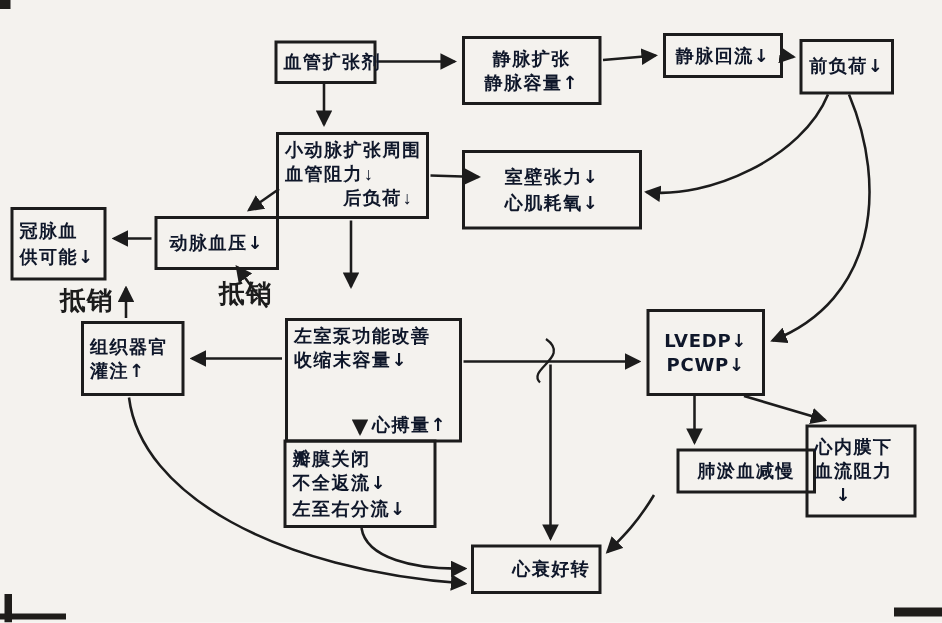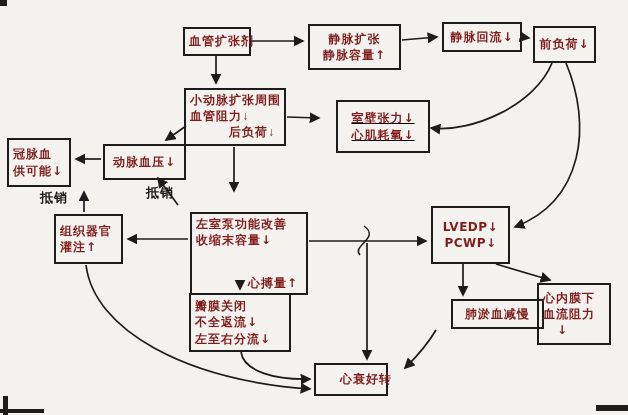--- a/index.html
+++ b/index.html
@@ -14,28 +14,28 @@
   .box{
     position:absolute;
     border:2px solid #1c1c1c;
     box-sizing:border-box;
     display:flex;flex-direction:column;justify-content:center;
     padding:2px 4px;
     background:transparent;
   }
   .bl{
     font-weight:700;font-size:12px;line-height:1.35;
-    color:#7f1d1d;letter-spacing:1px;white-space:nowrap;
+    color:#0f172a;letter-spacing:1px;white-space:nowrap;
   }
   .c{text-align:center;}
   .r{text-align:right;padding-right:4px;}
   .push{margin-top:auto;}
   .latin{letter-spacing:0.5px;text-align:center;}
   .olabel{
-    position:absolute;font-weight:700;font-size:13px;color:#1c1c1c;
+    position:absolute;font-weight:700;font-size:17px;color:#1c1c1c;
     letter-spacing:1px;
   }
   .artifact{position:absolute;background:#1f1d1a;}
 </style>
 </head>
 <body>
 
 <div id="page">
 
   <svg id="wires" viewBox="0 0 628 415" xmlns="http://www.w3.org/2000/svg">
@@ -86,21 +86,21 @@
   <div class="box" style="left:533px;top:26px;width:63px;height:37px;">
     <div class="bl c">前负荷↓</div>
   </div>
 
   <div class="box" style="left:184px;top:88px;width:102px;height:58px;font-family:Liberation Mono, monospace;">
     <div class="bl">小动脉扩张周围</div>
     <div class="bl">血管阻力↓</div>
     <div class="bl r">后负荷↓</div>
   </div>
 
-  <div class="box" style="left:336px;top:100px;width:94px;height:53px;text-decoration:underline;">
+  <div class="box" style="left:308px;top:100px;width:120px;height:53px;">
     <div class="bl c">室壁张力↓</div>
     <div class="bl c">心肌耗氧↓</div>
   </div>
 
   <div class="box" style="left:103px;top:144px;width:83px;height:36px;">
     <div class="bl c">动脉血压↓</div>
   </div>
 
   <div class="box" style="left:7px;top:138px;width:64px;height:49px;">
     <div class="bl">冠脉血</div>
@@ -132,21 +132,21 @@
   <div class="box" style="left:419px;top:299px;width:93px;height:30px;margin-left:32px;">
     <div class="bl c">肺淤血减慢</div>
   </div>
 
   <div class="box" style="left:537px;top:283px;width:74px;height:62px;">
     <div class="bl">心内膜下</div>
     <div class="bl">血流阻力</div>
     <div class="bl" style="padding-left:14px;">↓</div>
   </div>
 
-  <div class="box" style="left:314px;top:363px;width:74px;height:33px;padding-left:24px;">
+  <div class="box" style="left:314px;top:363px;width:87px;height:33px;padding-left:24px;">
     <div class="bl c">心衰好转</div>
   </div>
 
   <span class="olabel" style="left:40px;top:189px;">抵销</span>
   <span class="olabel" style="left:146px;top:184px;">抵销</span>
 
   <div class="artifact" style="left:3px;top:396px;width:5px;height:19px;"></div>
   <div class="artifact" style="left:0px;top:409px;width:44px;height:4px;"></div>
   <div class="artifact" style="left:596px;top:405px;width:32px;height:6px;"></div>
   <div class="artifact" style="left:0px;top:0px;width:7px;height:6px;"></div>

